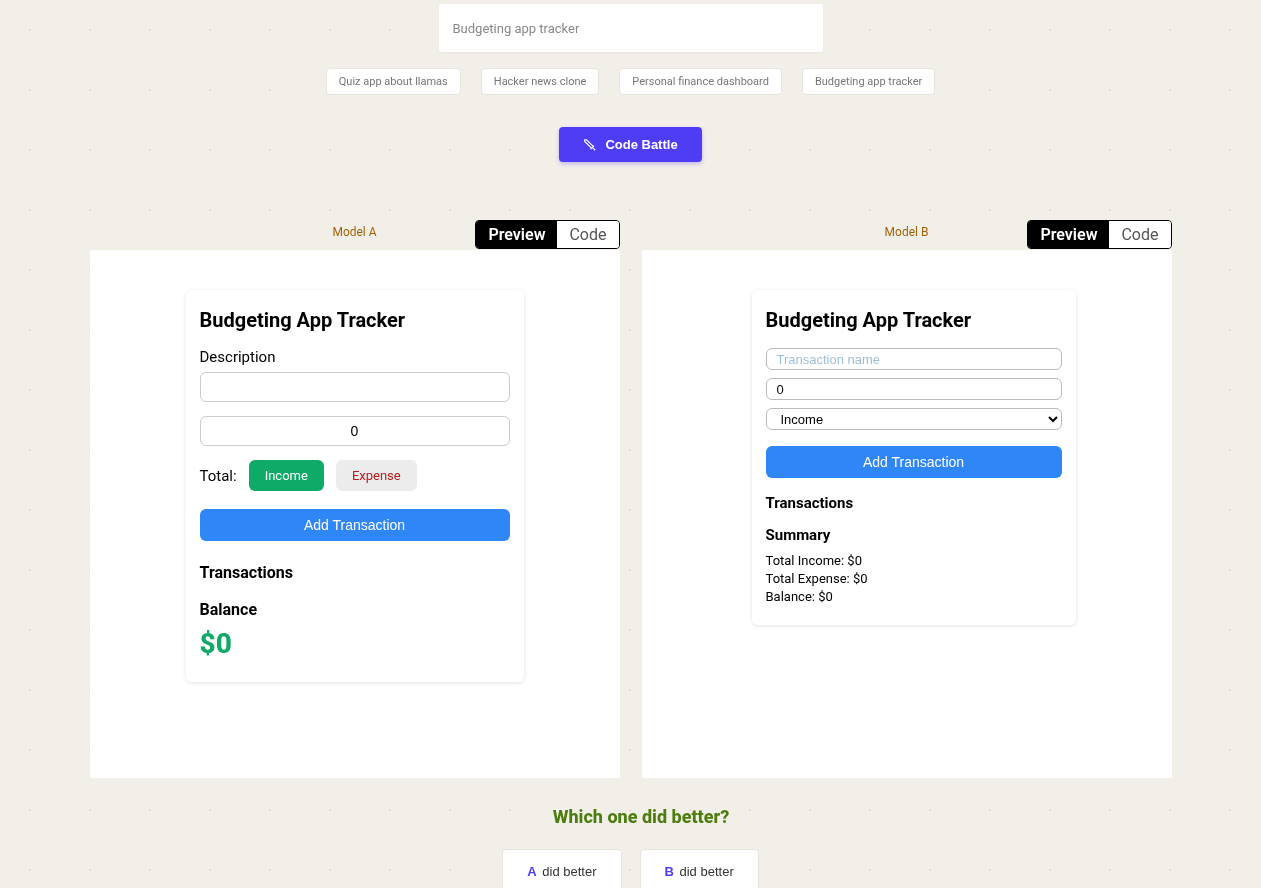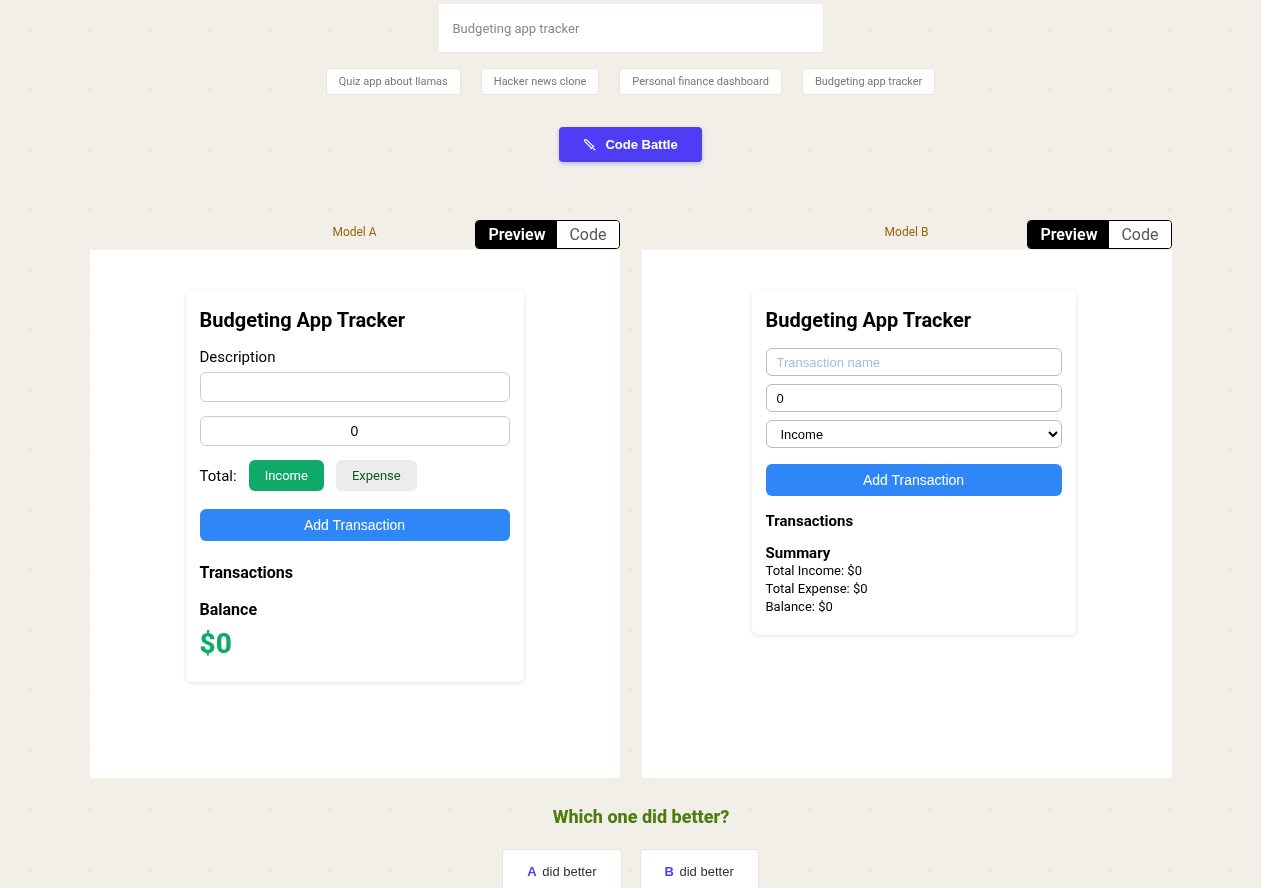--- a/index.html
+++ b/index.html
@@ -77,49 +77,49 @@
     padding:0 10px; font-size:14px; margin-bottom:14px;
   }
   .appA input.num {
     width:100%; height:30px; border:1px solid #ccc; border-radius:6px;
     padding:0 10px; font-size:14px; margin-bottom:14px; text-align:center;
   }
   .type-row { display:flex; align-items:center; gap:12px; margin-bottom:18px; }
   .type-row .tl { font-size:15px; }
   .pill { padding:8px 16px; border-radius:6px; font-size:13px; cursor:pointer; }
   .pill.income { background:#0fa968; color:#fff; }
-  .pill.expense { background:#ececec; color:#14532d; }
+  .pill.expense { background:#ececec; color:#b91c1c; }
   .addA {
     width:100%; height:32px; background:#2f86f6; color:#fff; border:none;
     border-radius:6px; font-size:14px; font-weight:500; cursor:pointer; margin-bottom:22px;
   }
   .appA h3 { font-size:16px; font-weight:700; margin-bottom:18px; }
   .appA .balance-lbl { font-size:16px; font-weight:700; margin-bottom:8px; }
   .appA .balance-val { font-size:28px; font-weight:800; color:#0fa968; }
 
   
   .panelB-body { padding-top:40px; }
   .appB {
     width:324px; margin-left:110px; background:#fff;
     box-shadow:0 1px 4px rgba(0,0,0,0.12);
     border-radius:6px; padding:18px 14px 18px;
   }
   .appB h2 { font-size:20px; font-weight:700; margin-bottom:16px; }
   .appB input.text, .appB input.num, .appB select {
-    width:100%; height:28px; border:1px solid #bbb; border-radius:6px;
+    width:100%; height:22px; border:1px solid #bbb; border-radius:6px;
     padding:0 10px; font-size:13px; margin-bottom:8px; background:#fff;
   }
   .appB input.text::placeholder { color:#9fbfd9; }
   .appB select { appearance:auto; }
   .addB {
     width:100%; height:32px; background:#2f86f6; color:#fff; border:none;
     border-radius:6px; font-size:14px; cursor:pointer; margin:8px 0 16px;
   }
   .appB h3 { font-size:15px; font-weight:700; margin-bottom:14px; }
-  .appB h4 { font-size:15px; font-weight:700; }
+  .appB h4 { font-size:15px; font-weight:700; margin-bottom:8px; }
   .appB .line { font-size:13px; line-height:1.4; }
 
   
   .vote-area { text-align:center; margin-top:28px; position:relative; z-index:1;}
   .vote-title { color:#4d7c0f; font-size:18px; font-weight:800; margin-bottom:22px;padding-left:21px; }
   .vote-btns { display:flex; gap:18px; justify-content:center; }
   .vote-btn {
     background:#fff; border:1px solid #e8e5df; border-radius:4px;
     padding:14px 24px; font-size:13px; cursor:pointer; color:#333;
   }

